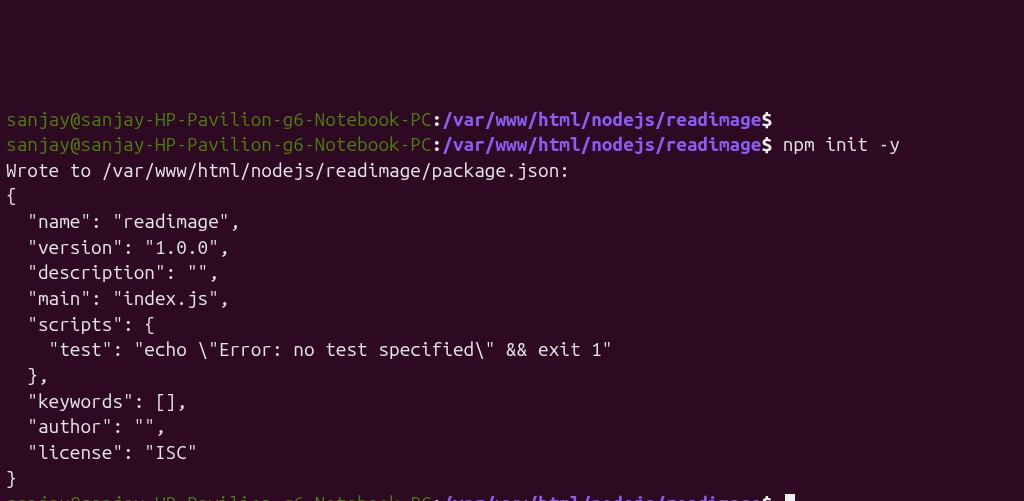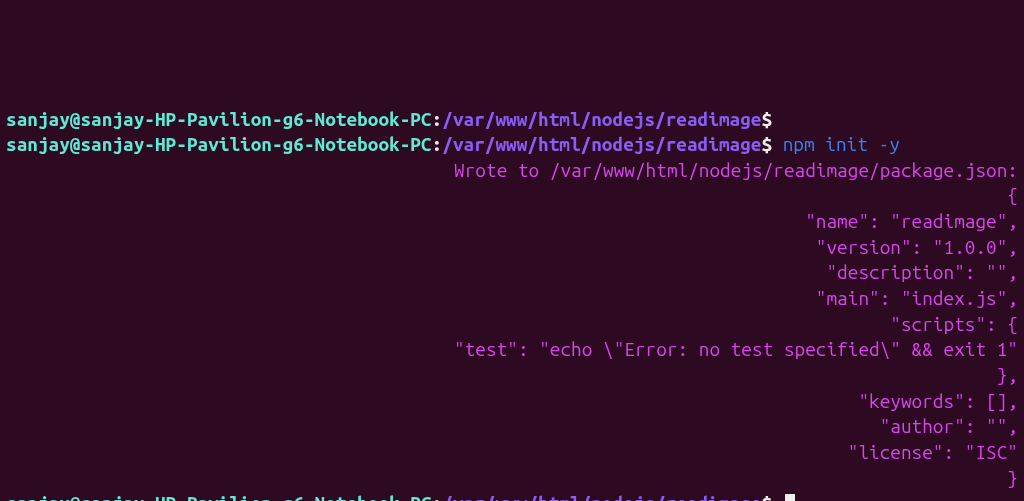--- a/index.html
+++ b/index.html
@@ -13,33 +13,32 @@
       font-family: "Ubuntu Mono", "DejaVu Sans Mono", "Liberation Mono", monospace;
       font-size: 19px;
       line-height: 1.35;
       width: 1024px;
       height: 501px;
       padding: 4px 6px;
       overflow: hidden;
       white-space: pre;
     }
     .user-host {
-      color: #5eead4;
-      font-weight: bold;
+      color: #4d7c0f;
+      font-weight: normal;
     }
     .path {
       color: #8b5cf6;
       font-weight: bold;
     }
     .command {
-      color: #3b82f6;
+      color: #e5e5e5;
     }
     .output {
-      color: #d946ef;
-      text-align: right;
+      color: #e5e5e5;
     }
     .cursor {
       display: inline-block;
       width: 10px;
       height: 20px;
       background: #eeeeec;
       vertical-align: text-bottom;
       margin-left: 2px;
     }
     .line {

